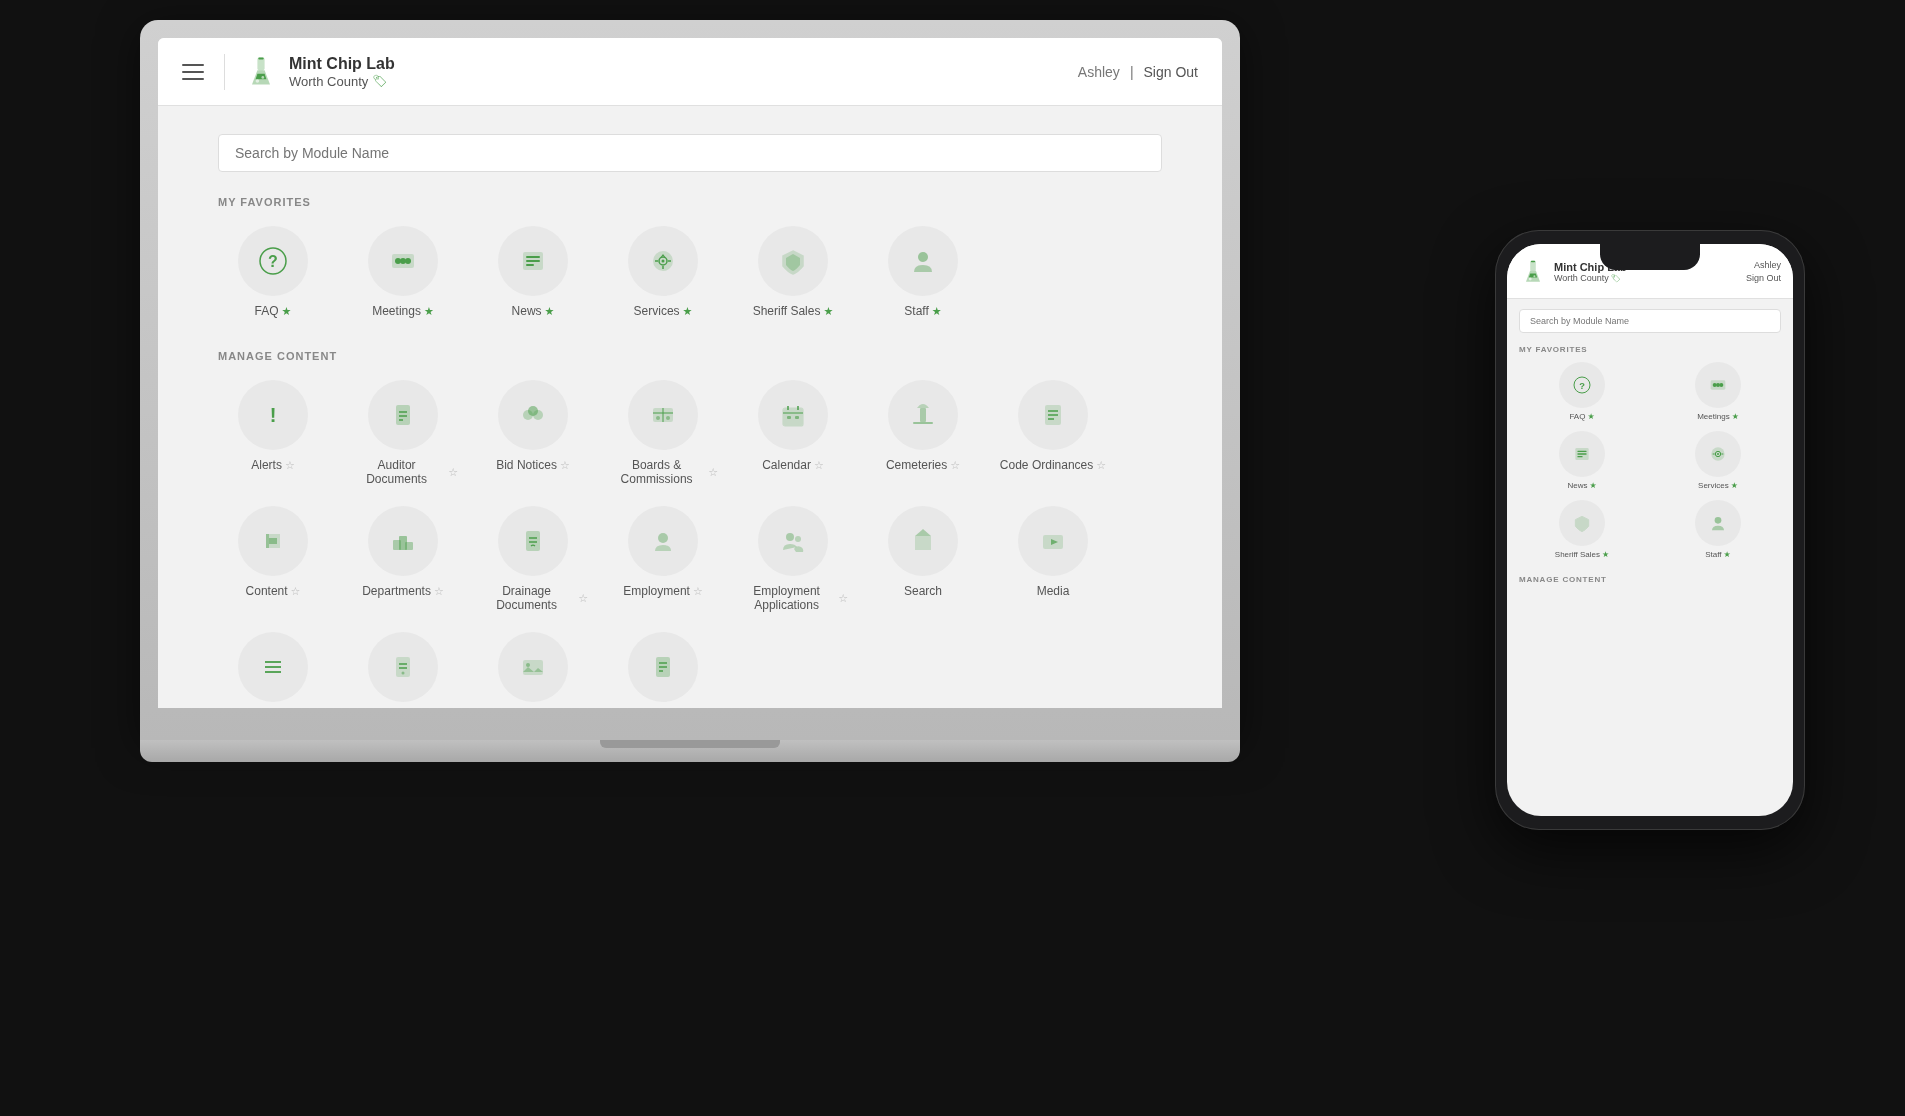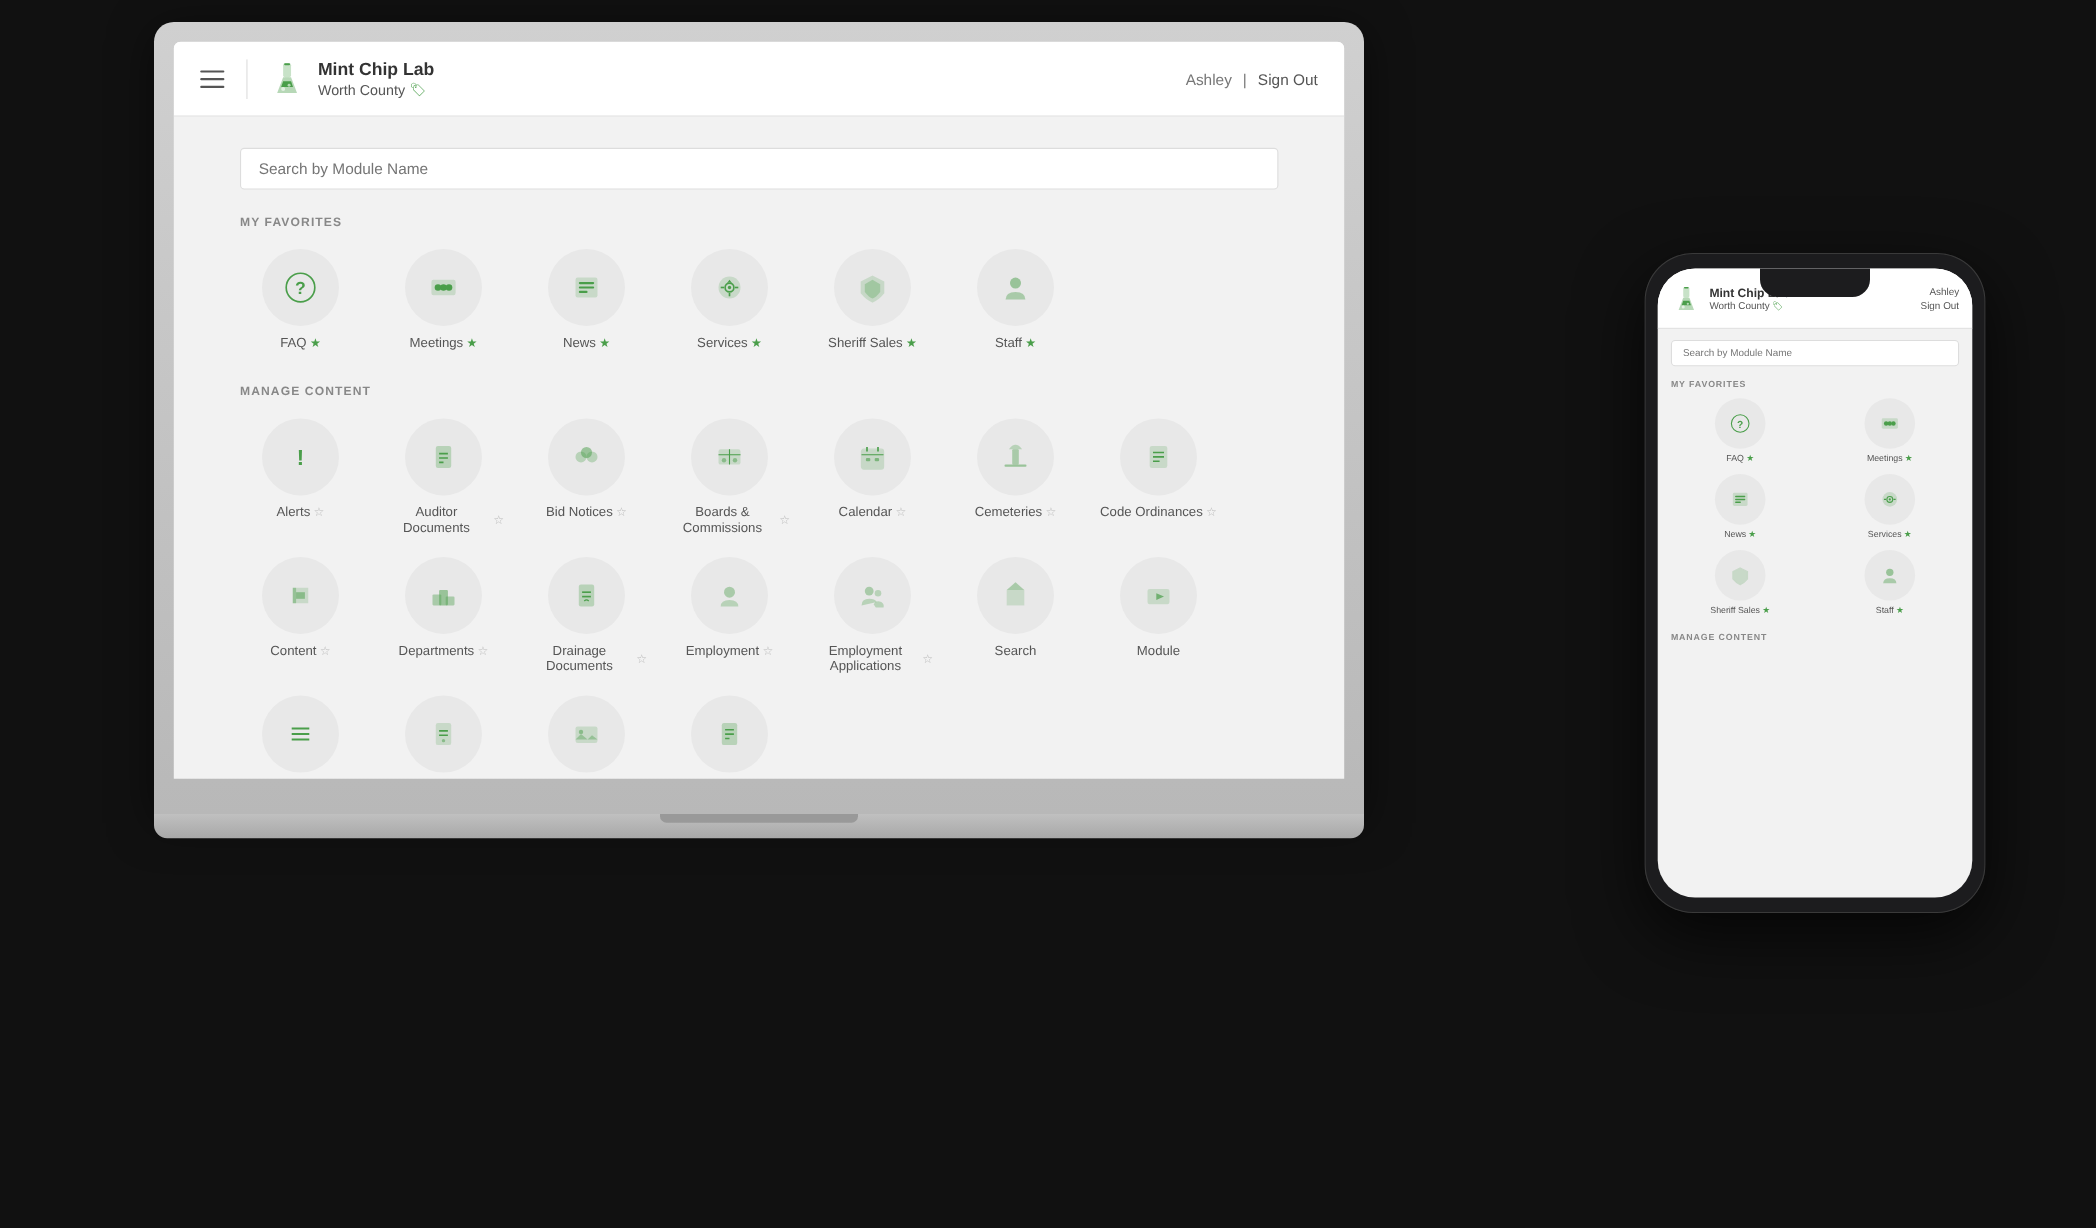--- a/index.html
+++ b/index.html
@@ -647,21 +647,21 @@
               <span class="module-label">Search</span>
             </div>
 
             <div class="module-item">
               <div class="module-circle">
                 <svg viewBox="0 0 30 30">
                     <rect x="5" y="9" width="20" height="14" rx="2" fill="#4a9e4a" opacity="0.2"></rect>
                     <polygon points="13,13 20,16 13,19" fill="#4a9e4a" opacity="0.7"></polygon>
                   </svg>
               </div>
-              <span class="module-label">Module</span>
+              <span class="module-label">Media</span>
             </div>
 
             <div class="module-item">
               <div class="module-circle">
                 <svg viewBox="0 0 30 30">
                     <line x1="7" y1="10" x2="23" y2="10" stroke="#4a9e4a" stroke-width="1.8"></line>
                     <line x1="7" y1="15" x2="23" y2="15" stroke="#4a9e4a" stroke-width="1.8"></line>
                     <line x1="7" y1="20" x2="23" y2="20" stroke="#4a9e4a" stroke-width="1.8"></line>
                   </svg>
               </div>

